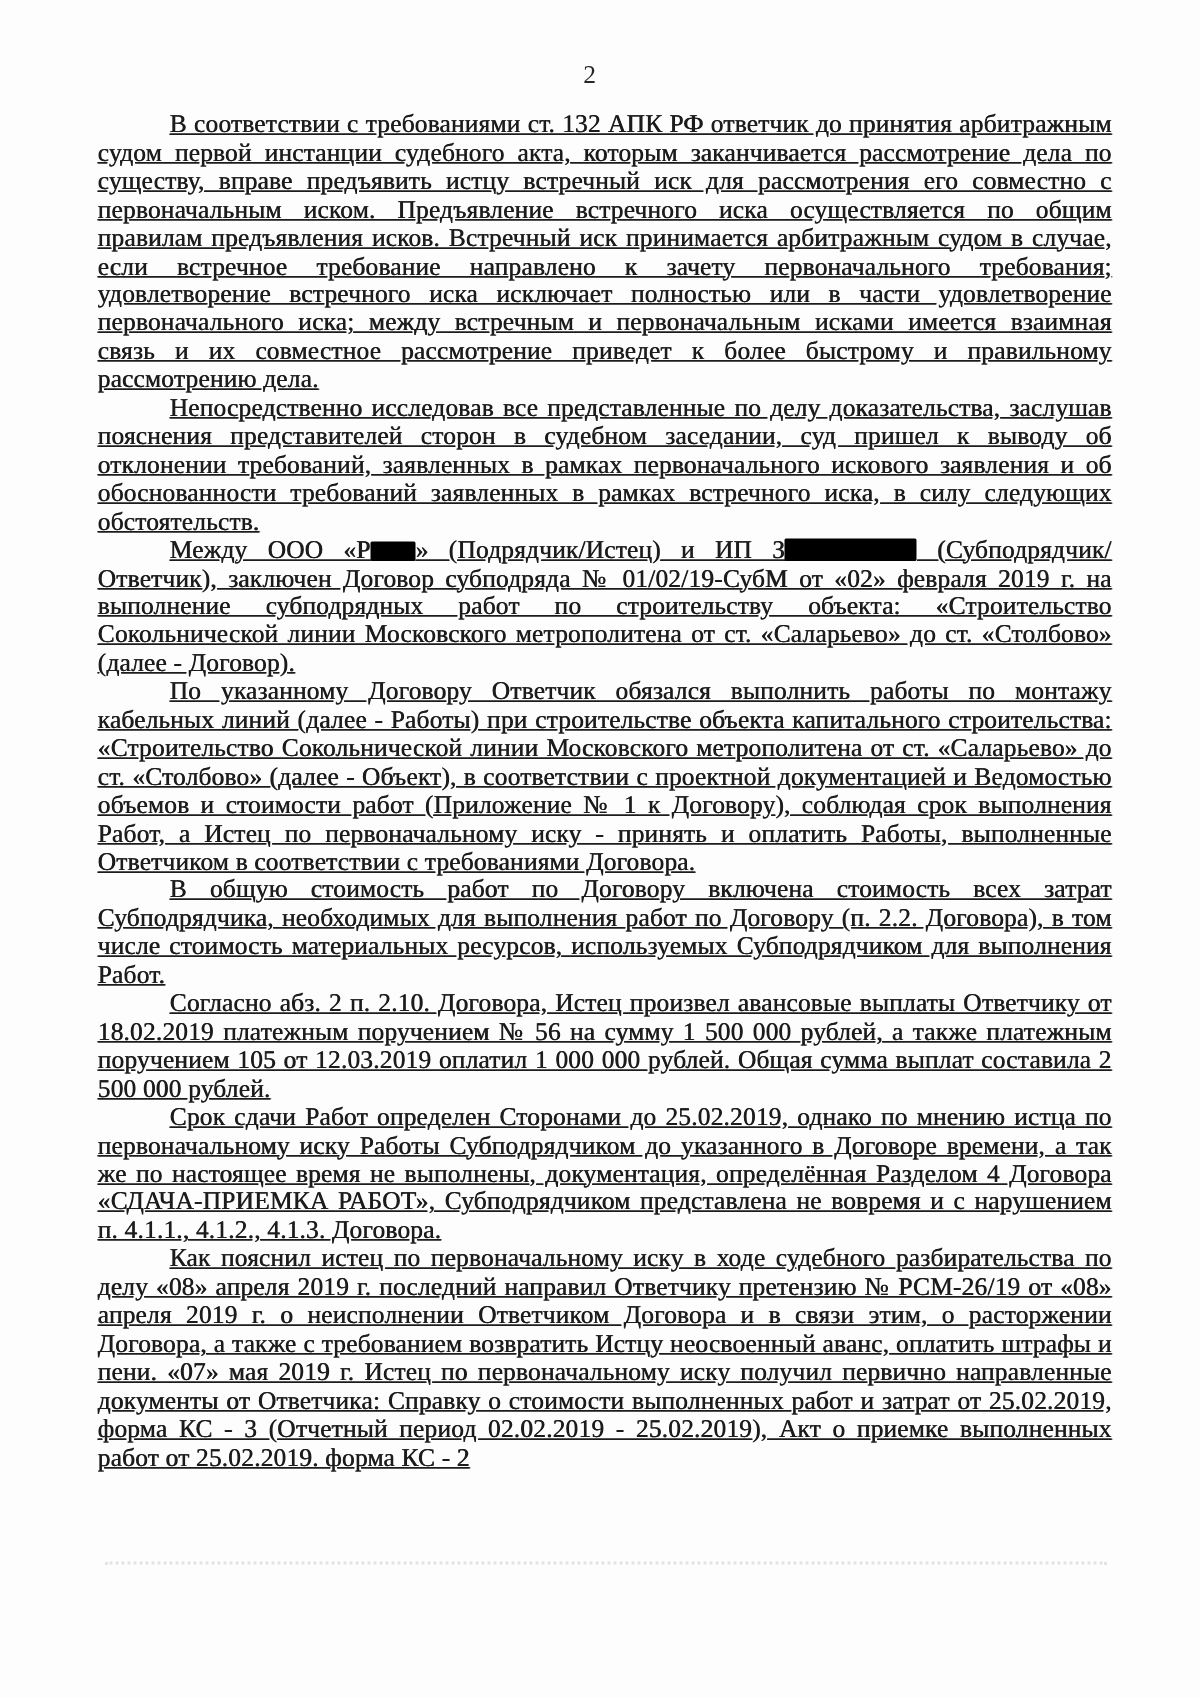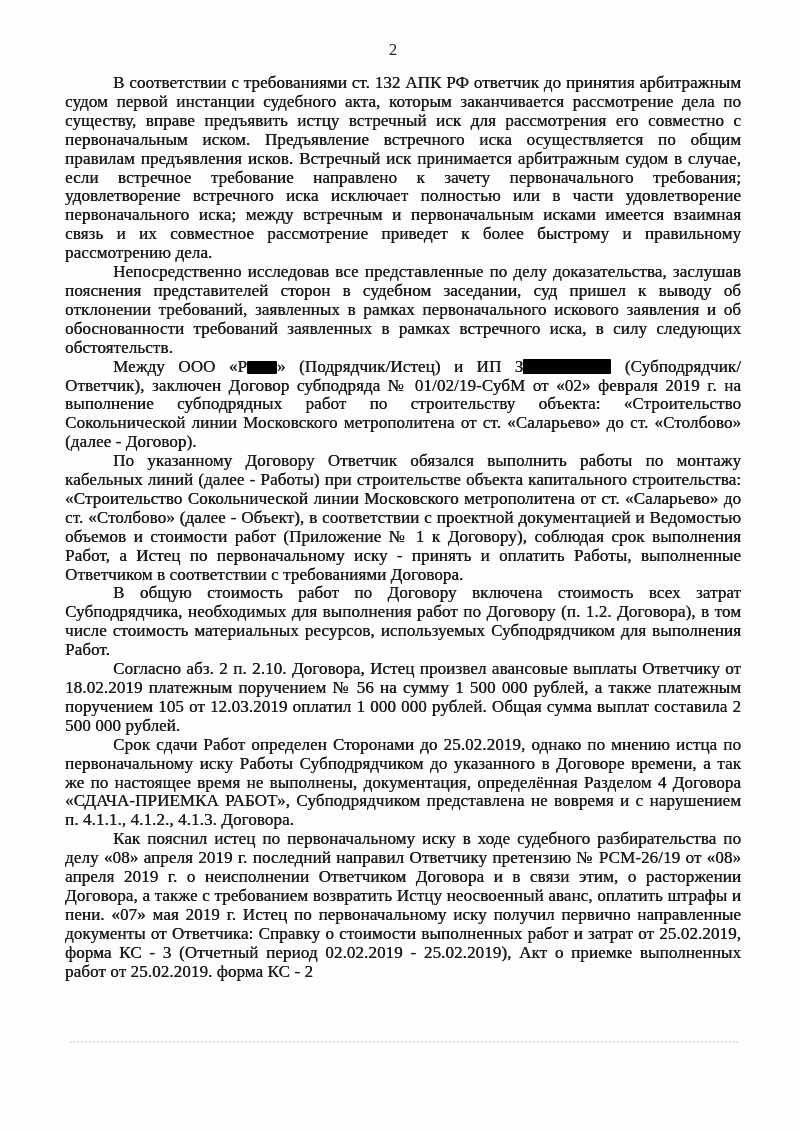--- a/index.html
+++ b/index.html
@@ -36,20 +36,21 @@
     text-align: justify;
     text-shadow: 0.35px 0 0 currentColor; 
     letter-spacing: 0.1px;
   }
   .para {
     margin: 0;
     padding: 0;
   }
   .para.indent {
     text-indent: 48px;
+    text-decoration: underline;
   }
   .redaction {
     display: inline-block;
     background: #000;
     vertical-align: -2px;
     border-radius: 1px;
   }
   .scan-artifact {
     position: absolute;
     top: 1041px;
@@ -64,20 +65,20 @@
 <body>
 
 <div class="page">
   <div class="page-number">2</div>
 
   <div class="doc-body" id="doc-body">
       <p class="para indent"><span>В соответствии с требованиями ст. 132 АПК РФ ответчик до принятия арбитражным судом первой инстанции судебного акта, которым заканчивается рассмотрение дела по существу, вправе предъявить истцу встречный иск для рассмотрения его совместно с первоначальным иском. Предъявление встречного иска осуществляется по общим правилам предъявления исков. Встречный иск принимается арбитражным судом в случае, если встречное требование направлено к зачету первоначального требования; удовлетворение встречного иска исключает полностью или в части удовлетворение первоначального иска; между встречным и первоначальным исками имеется взаимная связь и их совместное рассмотрение приведет к более быстрому и правильному рассмотрению дела.</span></p>
       <p class="para indent"><span>Непосредственно исследовав все представленные по делу доказательства, заслушав пояснения представителей сторон в судебном заседании, суд пришел к выводу об отклонении требований, заявленных в рамках первоначального искового заявления и об обоснованности требований заявленных в рамках встречного иска, в силу следующих обстоятельств.</span></p>
       <p class="para indent"><span>Между ООО «Р</span><span class="redaction" style="width: 30px; height: 13px; background: rgb(0, 0, 0);"></span><span>» (Подрядчик/Истец) и ИП З</span><span class="redaction" style="width: 88px; height: 15px; background: rgb(0, 0, 0);"></span><span> (Субподрядчик/Ответчик), заключен Договор субподряда № 01/02/19-СубМ от «02» февраля 2019 г. на выполнение субподрядных работ по строительству объекта: «Строительство Сокольнической линии Московского метрополитена от ст. «Саларьево» до ст. «Столбово» (далее - Договор).</span></p>
       <p class="para indent"><span>По указанному Договору Ответчик обязался выполнить работы по монтажу кабельных линий (далее - Работы) при строительстве объекта капитального строительства: «Строительство Сокольнической линии Московского метрополитена от ст. «Саларьево» до ст. «Столбово» (далее - Объект), в соответствии с проектной документацией и Ведомостью объемов и стоимости работ (Приложение № 1 к Договору), соблюдая срок выполнения Работ, а Истец по первоначальному иску - принять и оплатить Работы, выполненные Ответчиком в соответствии с требованиями Договора.</span></p>
-      <p class="para indent"><span>В общую стоимость работ по Договору включена стоимость всех затрат Субподрядчика, необходимых для выполнения работ по Договору (п. 1.2. Договора), в том числе стоимость материальных ресурсов, используемых Субподрядчиком для выполнения Работ.</span></p>
+      <p class="para indent"><span>В общую стоимость работ по Договору включена стоимость всех затрат Субподрядчика, необходимых для выполнения работ по Договору (п. 2.2. Договора), в том числе стоимость материальных ресурсов, используемых Субподрядчиком для выполнения Работ.</span></p>
       <p class="para indent"><span>Согласно абз. 2 п. 2.10. Договора, Истец произвел авансовые выплаты Ответчику от 18.02.2019 платежным поручением № 56 на сумму 1 500 000 рублей, а также платежным поручением 105 от 12.03.2019 оплатил 1 000 000  рублей. Общая сумма выплат составила 2 500 000 рублей.</span></p>
       <p class="para indent"><span>Срок сдачи Работ определен Сторонами до 25.02.2019, однако по мнению истца по первоначальному иску Работы Субподрядчиком до указанного в Договоре времени, а так же по настоящее время не выполнены, документация, определённая Разделом 4 Договора «СДАЧА-ПРИЕМКА РАБОТ», Субподрядчиком представлена не вовремя и с нарушением п. 4.1.1., 4.1.2., 4.1.3. Договора.</span></p>
       <p class="para indent"><span>Как пояснил истец по первоначальному иску в ходе судебного разбирательства по делу «08» апреля 2019 г. последний   направил Ответчику претензию № РСМ-26/19 от «08» апреля 2019 г. о неисполнении Ответчиком Договора и в связи этим, о расторжении Договора, а также с требованием возвратить Истцу неосвоенный аванс, оплатить штрафы и пени. «07» мая 2019 г. Истец по первоначальному иску получил первично направленные документы от Ответчика: Справку о стоимости выполненных работ и затрат от 25.02.2019, форма КС - 3 (Отчетный период 02.02.2019 - 25.02.2019), Акт о приемке выполненных работ от 25.02.2019. форма КС - 2</span></p>
     </div>
 
   <div class="scan-artifact"></div>
 </div>
 
 </body></html>

